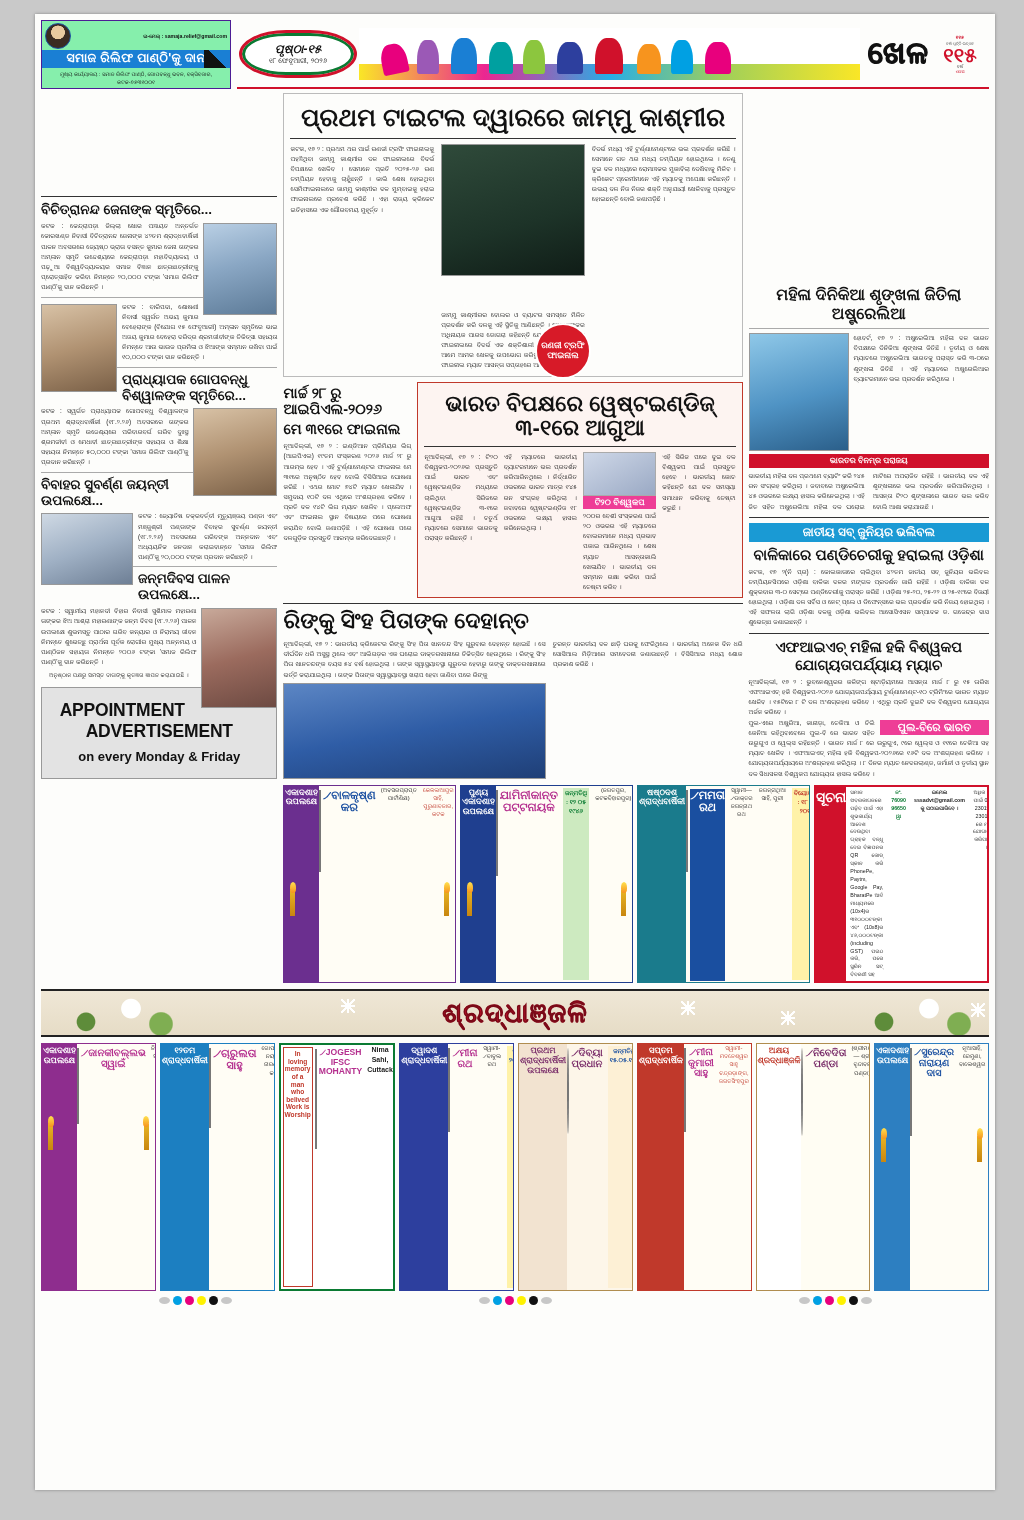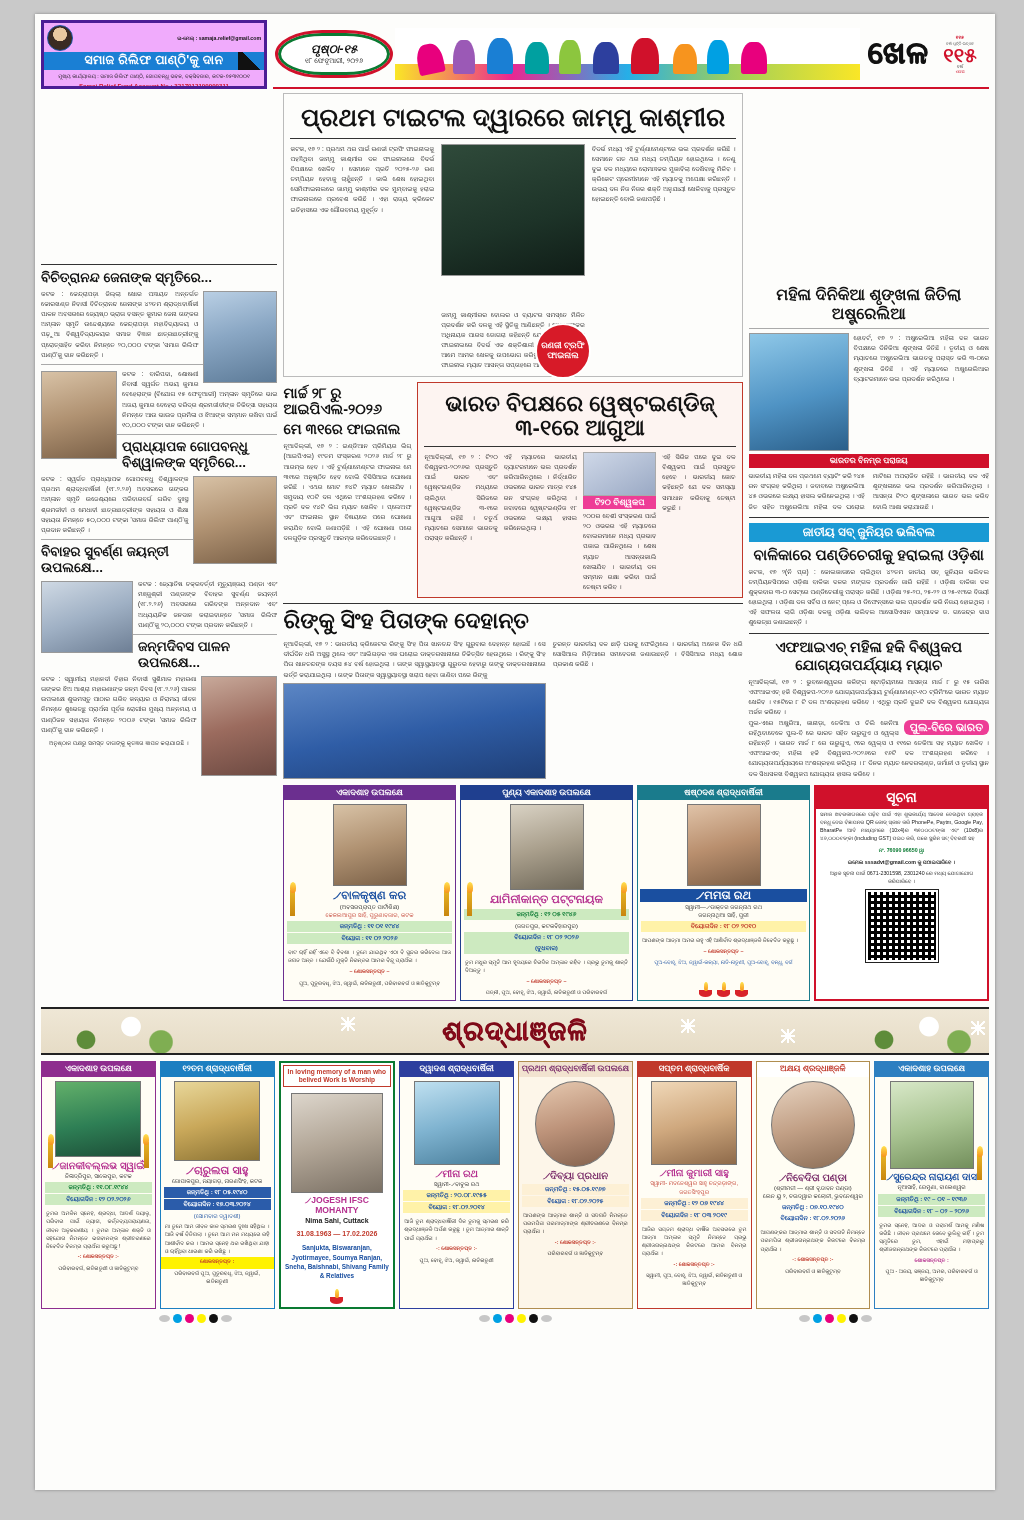--- a/index.html
+++ b/index.html
@@ -12,21 +12,21 @@
   }
   .page {
     position:absolute; left:35px; top:14px;
     width:960px; height:1476px;
     background:#fdfdfb;
     box-shadow:0 0 3px rgba(0,0,0,.35);
   }
   
   .masthead { display:flex; height:75px; padding:6px 6px 0 6px; gap:6px; }
   .relief-box {
-    width:226px; border:3px solid #4c1d95; background:#f0abfc;
+    width:190px; border:1px solid #4c1d95; background:#86efac;
     position:relative; overflow:hidden;
   }
   .relief-top { display:flex; align-items:center; gap:3px; padding:2px 3px 0 3px; }
   .relief-mail { font-size:5.2px; color:#111; font-weight:bold; margin-left:auto; }
   .relief-mail b { color:#111; }
   .relief-avatar {
     width:26px; height:26px; border-radius:50%;
     background:radial-gradient(circle at 50% 35%, #e8c9a0 0 34%, #3a2b22 36% 100%);
     border:1.5px solid #1b4f9c; flex:none;
   }
@@ -126,21 +126,21 @@
     border:1.5px solid #c0392b; background:#fdf4f1; padding:5px 6px;
   }
 
   
   .blue-strip {
     background:#1a9ad4; color:#fff; text-align:center; font-size:12px;
     font-weight:bold; padding:2px 0 3px;
   }
   .pink-tag {
     background:#ee3d96; color:#fff; font-size:11px; font-weight:bold;
-    display:inline-block; padding:1px 6px; float:right; margin:2px 0 2px 5px;border-radius:6px;
+    display:inline-block; padding:1px 18px; float:right; margin:2px 0 2px 5px;
   }
   .red-tag {
     background:#d0112b; color:#fff; font-size:8px; font-weight:bold;
     text-align:center; padding:2px 3px; margin:3px 0;
   }
   .badge-round {
     position:absolute; right:-6px; bottom:-8px;
     width:56px; height:56px; border-radius:50%; background:#d71a28; color:#fff;
     display:flex; align-items:center; justify-content:center;
     font-size:8.5px; font-weight:bold; text-align:center; line-height:1.1;
@@ -152,21 +152,21 @@
     border:1px solid #999; background:#e3e3e3; margin-top:6px;
     padding:12px 6px 14px; text-align:center;
   }
   .appt-ad .a1 { font-size:17.5px; font-weight:bold; color:#111; letter-spacing:-.2px; }
   .appt-ad .a2 { font-size:13px; font-weight:bold; color:#111; margin-top:7px; }
 
   
   .obit-row { display:flex; gap:4px; padding:2px 6px 0; }
   .obit {
     flex:1; border:1px solid #9b2d6f; background:#fffdf5;
-    display:flex; flex-direction:column; overflow:hidden; position:relative;
+    display:flex; flex-direction:row; overflow:hidden; position:relative;
   }
   .obit-hd {
     font-size:8.4px; font-weight:bold; color:#fff; text-align:center;
     padding:2px 1px 3px; line-height:1.15;
   }
   .obit-photo { margin:4px auto 0; border:1px solid #777; }
   .obit-name {
     font-size:11.5px; font-weight:bold; text-align:center; margin:3px 2px 1px; line-height:1.1;
   }
   .obit-sub { font-size:5.8px; text-align:center; line-height:1.4; color:#222; padding:0 3px; }
@@ -318,20 +318,24 @@
       <div class="rule-thin"></div>
 
       <div>
         <div class="hl-sm">ଜନ୍ମଦିବସ ପାଳନ ଉପଲକ୍ଷେ...</div>
         <div class="photo fig" style="width:76px;height:100px;background:linear-gradient(165deg,#c8a99a,#9b6b5e 50%,#6d4a42)"></div>
         <div class="body-txt">କଟକ : ସ୍ୱାମୀୟ ମହାନଦୀ ବିହାର ନିବାସୀ ସୁଶିମାଳ ମହାରଣା ତାଙ୍କର ଝିଅ ଆଶ୍ରା ମହାରଣାଙ୍କ ଜନ୍ମ ଦିବସ (୧୮.୨.୨୬) ପାଳନ ଉପଲକ୍ଷେ ଶୁଭମସ୍ତୁ ପାଠାର ଗରିବ କନ୍ୟାର ଓ ନିରାମୟ ଜୀବନ ନିମନ୍ତେ ଶୁଭେଚ୍ଛୁ ପ୍ରାର୍ଥନା ପୂର୍ବକ ରୋଗୀର ମୁଖ୍ୟ ଅନ୍ନମୟ ଓ ପାଣ୍ଠିଜନ ସହାୟତା ନିମନ୍ତେ ୨୦୦୬ ଟଙ୍କା 'ସମାଜ ରିଲିଫ ପାଣ୍ଠି'କୁ ଦାନ କରିଛନ୍ତି ।</div>
       </div>
 
       <div class="body-txt" style="text-align:center;margin-top:4px;font-size:5.8px">ଅନୁଷ୍ଠାନ ପକ୍ଷରୁ ସମସ୍ତ ଦାତାଙ୍କୁ କୃତଜ୍ଞତା ଜ୍ଞାପନ କରାଯାଇଛି ।</div>
 
+      <div class="appt-ad">
+        <div class="a1">APPOINTMENT ADVERTISEMENT</div>
+        <div class="a2">on every Monday &amp; Friday</div>
+      </div>
     </div>
 
     <div class="col-mid">
 
       <div style="border:1px solid #bbb;padding:4px 6px 5px">
         <div class="hl-lg">ପ୍ରଥମ ଟାଇଟଲ ଦ୍ୱାରରେ ଜାମ୍ମୁ କାଶ୍ମୀର</div>
         <div class="rule"></div>
         <div style="display:flex;gap:7px">
           <div class="body-txt" style="width:33%">କଟକ, ୧୭ ୨ : ପ୍ରଥମ ଥର ପାଇଁ ରଣଜୀ ଟ୍ରଫି ଫାଇନାଲକୁ ପହଞ୍ଚିଥିବା ଜାମ୍ମୁ କାଶ୍ମୀର ଦଳ ଫାଇନାଲରେ ବିଦର୍ଭ ବିପକ୍ଷରେ ଖେଳିବ । ସେମାନେ ପ୍ରତି ୨୦୨୫-୨୬ ରଣ ଚମ୍ପିୟନ ହେବାକୁ ଚାହୁଁଛନ୍ତି । କାଲି ଶେଷ ହୋଇଥିବା ସେମିଫାଇନାଲରେ ଜାମ୍ମୁ କାଶ୍ମୀର ଦଳ ମୁମ୍ବାଇକୁ ହରାଇ ଫାଇନାଲରେ ପ୍ରବେଶ କରିଛି । ଏହା ରାଜ୍ୟ କ୍ରିକେଟ ଇତିହାସରେ ଏକ ଗୌରବମୟ ମୁହୂର୍ତ୍ତ ।</div>
           <div style="width:33%;position:relative">

